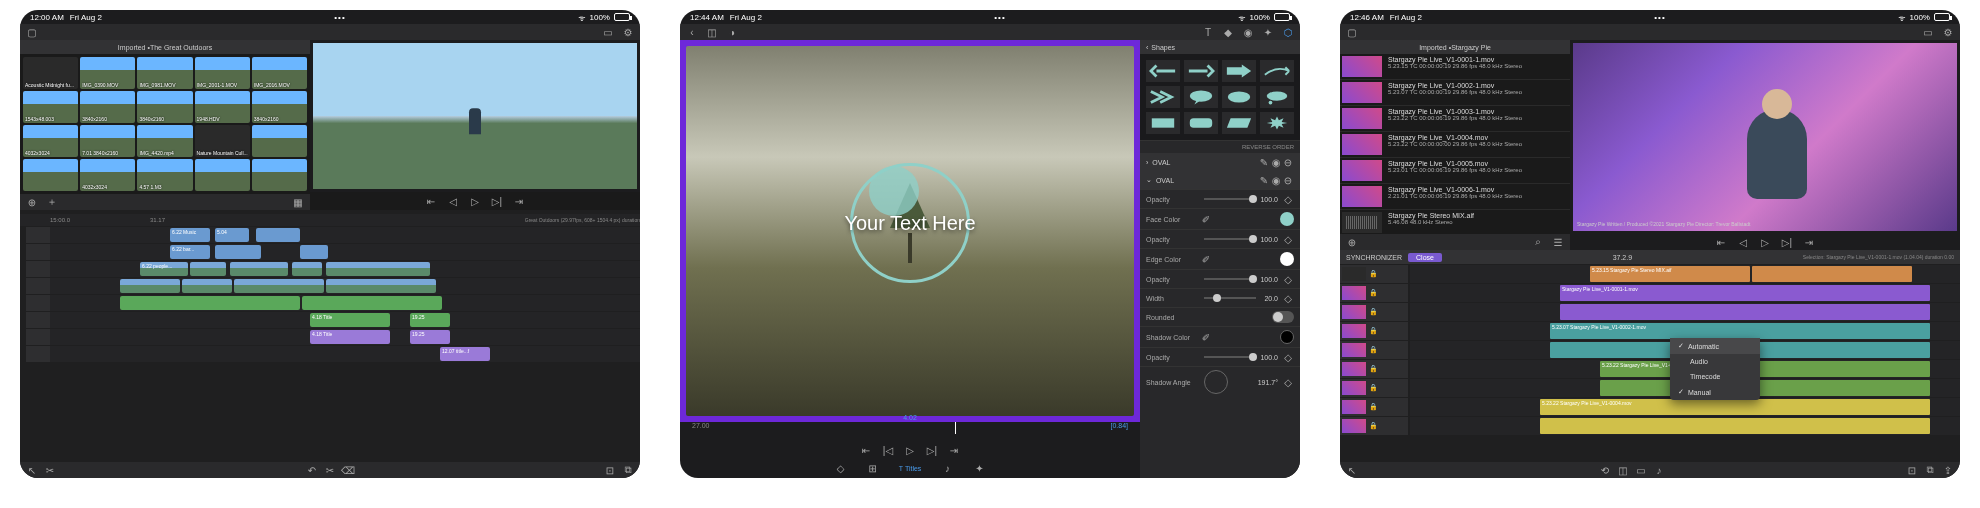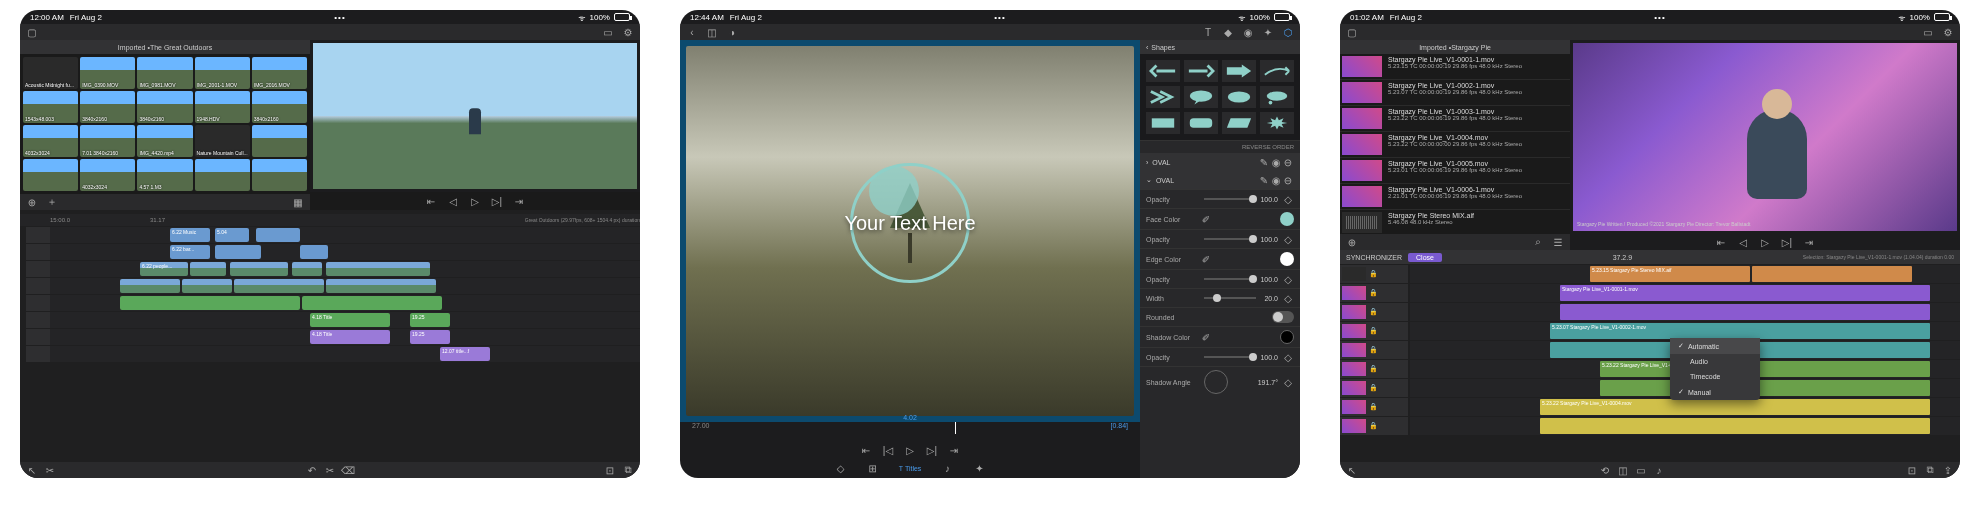--- a/index.html
+++ b/index.html
@@ -34,21 +34,21 @@
 .track{height:16px;background:#242426;margin:1px 0;position:relative;border-left:24px solid #2e2e30;margin-left:-24px}
 .clip{position:absolute;height:14px;top:1px;border-radius:2px;font-size:5px;color:#fff;padding:1px 2px;overflow:hidden}
 .clip.v{background:linear-gradient(180deg,#7aa8d8 40%,#5a8a6a 40%)}
 .clip.a{background:#5aa85a}
 .clip.p{background:#9a7ad8}
 .clip.t{background:#6a9ad0}
 .s1-bottom{height:16px;background:#2a2a2c;display:flex;align-items:center;padding:0 6px;gap:6px}
 
 .s2-body{flex:1;display:flex}
 .s2-main{flex:1;display:flex;flex-direction:column}
-.s2-viewer{flex:1;background:#0c4a6e;position:relative;display:flex;align-items:center;justify-content:center}
+.s2-viewer{flex:1;background:#6d28d9;position:relative;display:flex;align-items:center;justify-content:center}
 .s2-img{position:absolute;inset:6px;background:linear-gradient(180deg,#808070 0%,#c8c8b8 30%,#707050 60%,#3a3a2a 100%);border-radius:2px}
 .s2-tree{position:absolute;left:50%;top:50%;transform:translate(-50%,-60%);width:40px;height:80px}
 .s2-tree::before{content:"";position:absolute;left:50%;bottom:0;width:4px;height:30px;background:#3a3a2a;transform:translateX(-50%)}
 .s2-tree::after{content:"";position:absolute;left:50%;top:0;transform:translateX(-50%);border:20px solid transparent;border-bottom:45px solid #4a5a3a;border-top:none}
 .s2-circle{position:absolute;left:50%;top:48%;transform:translate(-50%,-50%);width:120px;height:120px;border:3px solid #8fd0c8;border-radius:50%}
 .s2-oval{position:absolute;left:41%;top:33%;width:50px;height:50px;background:#8fd0c8;border-radius:50%;opacity:0.8}
 .s2-text{position:absolute;left:50%;top:48%;transform:translate(-50%,-50%);color:#fff;font-size:20px;text-shadow:0 2px 4px rgba(0,0,0,0.6);font-weight:400;white-space:nowrap}
 .s2-playhead{height:20px;position:relative;margin:0 6px}
 .s2-ph-line{position:absolute;left:60%;top:0;width:1px;height:12px;background:#fff}
 .s2-transport{height:16px;display:flex;align-items:center;justify-content:center;gap:10px}
@@ -484,21 +484,21 @@
             <span class="icon">◇</span>
           </div>
       </div>
     </div>
   </div>
 </div>
 
 <div class="device">
   <div class="statusbar">
     <div class="sb-left">
-        <span>01:02 AM</span>
+        <span>12:46 AM</span>
         <span>Fri Aug 2</span>
       </div>
     <span class="dots">•••</span>
     <div class="sb-right">
         <span>ᯤ</span>
         <span>100%</span>
         <span class="battery"><span class="battery-fill"></span></span>
       </div>
   </div>
   <div class="toolbar">

